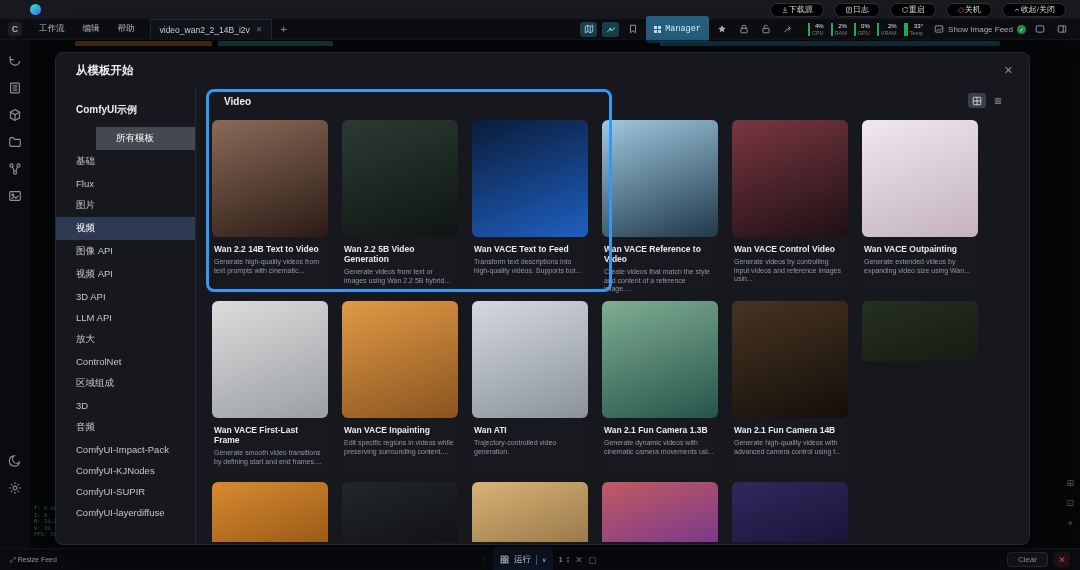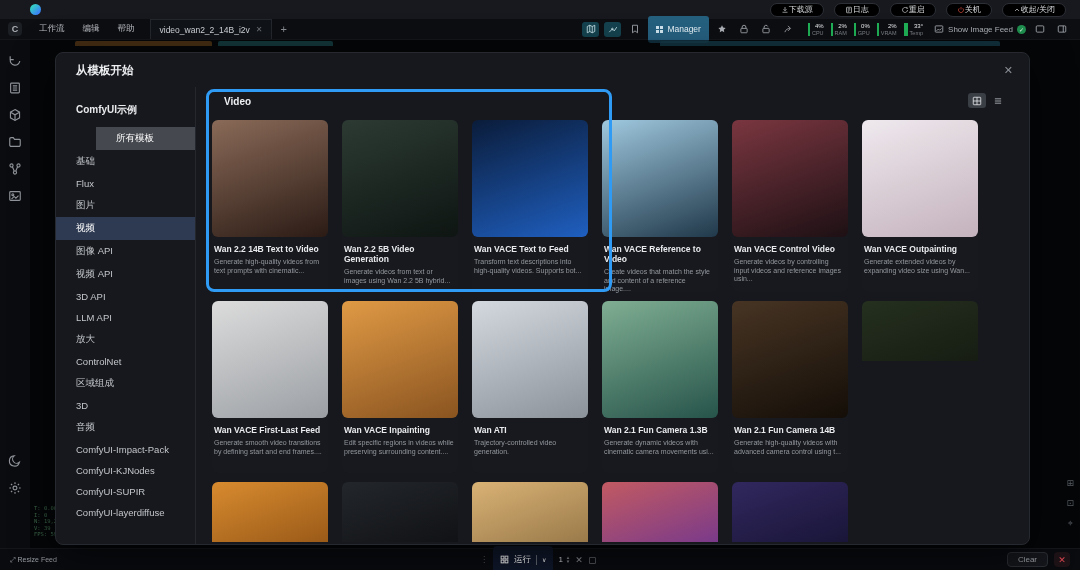--- a/index.html
+++ b/index.html
@@ -31,21 +31,21 @@
     padding:0 9px; border:1px solid #24272d; border-bottom:none; background:#101318;
     font-size:8.5px; color:#d2d5d9; }
   .wtab .x { color:#6c7076; font-size:8px; }
   .tab-add { font-size:11px; color:#8a8e94; margin-left:8px; cursor:pointer; }
   .mb-right { margin-left:auto; display:flex; align-items:center; gap:5px; padding-right:10px; }
   .icnbtn { width:17px; height:15px; border-radius:3px; display:flex; align-items:center;
     justify-content:center; color:#aeb2b8; font-size:8px; cursor:pointer; }
   .icnbtn.teal { background:#14424e; color:#cfe8ee; }
   .icnbtn svg { width:10px; height:10px; }
   .managerbtn { display:flex; align-items:center; gap:4px; height:27px; padding:0 8px;
-    background:#25607f; border-radius:3px; color:#e8f2f7; font-size:8.5px; cursor:pointer; }
+    background:#25607f; border-radius:3px; color:#e8f2f7; font-size:8.5px; cursor:pointer;font-family:Liberation Mono, monospace; }
   .pz { display:inline-block; width:7px; height:7px;
     background:
       linear-gradient(#cfe4ee,#cfe4ee) 0 0/3px 3px no-repeat,
       linear-gradient(#cfe4ee,#cfe4ee) 4px 0/3px 3px no-repeat,
       linear-gradient(#cfe4ee,#cfe4ee) 0 4px/3px 3px no-repeat,
       linear-gradient(#cfe4ee,#cfe4ee) 4px 4px/3px 3px no-repeat; }
   .meters { display:flex; gap:7px; margin:0 6px; }
   .meter { display:flex; align-items:stretch; gap:2px; height:13px; }
   .meter .bar { width:2px; background:#21c25e; align-self:flex-end; height:100%; opacity:.9; }
   .meter .mtxt { display:flex; flex-direction:column; justify-content:space-between; }
@@ -415,21 +415,21 @@
        <div class="card-title">Wan VACE Control Video</div>
        <div class="card-desc">Generate videos by controlling input videos and reference images usin...</div>
             </div>
             <div class="card">
        <div class="thumb" style="background:linear-gradient(160deg, #efe9ee, #c4b2bc)"></div>
        <div class="card-title">Wan VACE Outpainting</div>
        <div class="card-desc">Generate extended videos by expanding video size using Wan...</div>
             </div>
             <div class="card">
        <div class="thumb" style="background:linear-gradient(160deg, #dcdcdc, #9b9fa4)"></div>
-       <div class="card-title">Wan VACE First-Last Feed</div>
+       <div class="card-title">Wan VACE First-Last Frame</div>
        <div class="card-desc">Generate smooth video transitions by defining start and end frames....</div>
             </div>
             <div class="card">
        <div class="thumb" style="background:linear-gradient(160deg, #e09a45, #8a5420)"></div>
        <div class="card-title">Wan VACE Inpainting</div>
        <div class="card-desc">Edit specific regions in videos while preserving surrounding content....</div>
             </div>
             <div class="card">
        <div class="thumb" style="background:linear-gradient(160deg, #d4d9df, #8b929a)"></div>
        <div class="card-title">Wan ATI</div>

